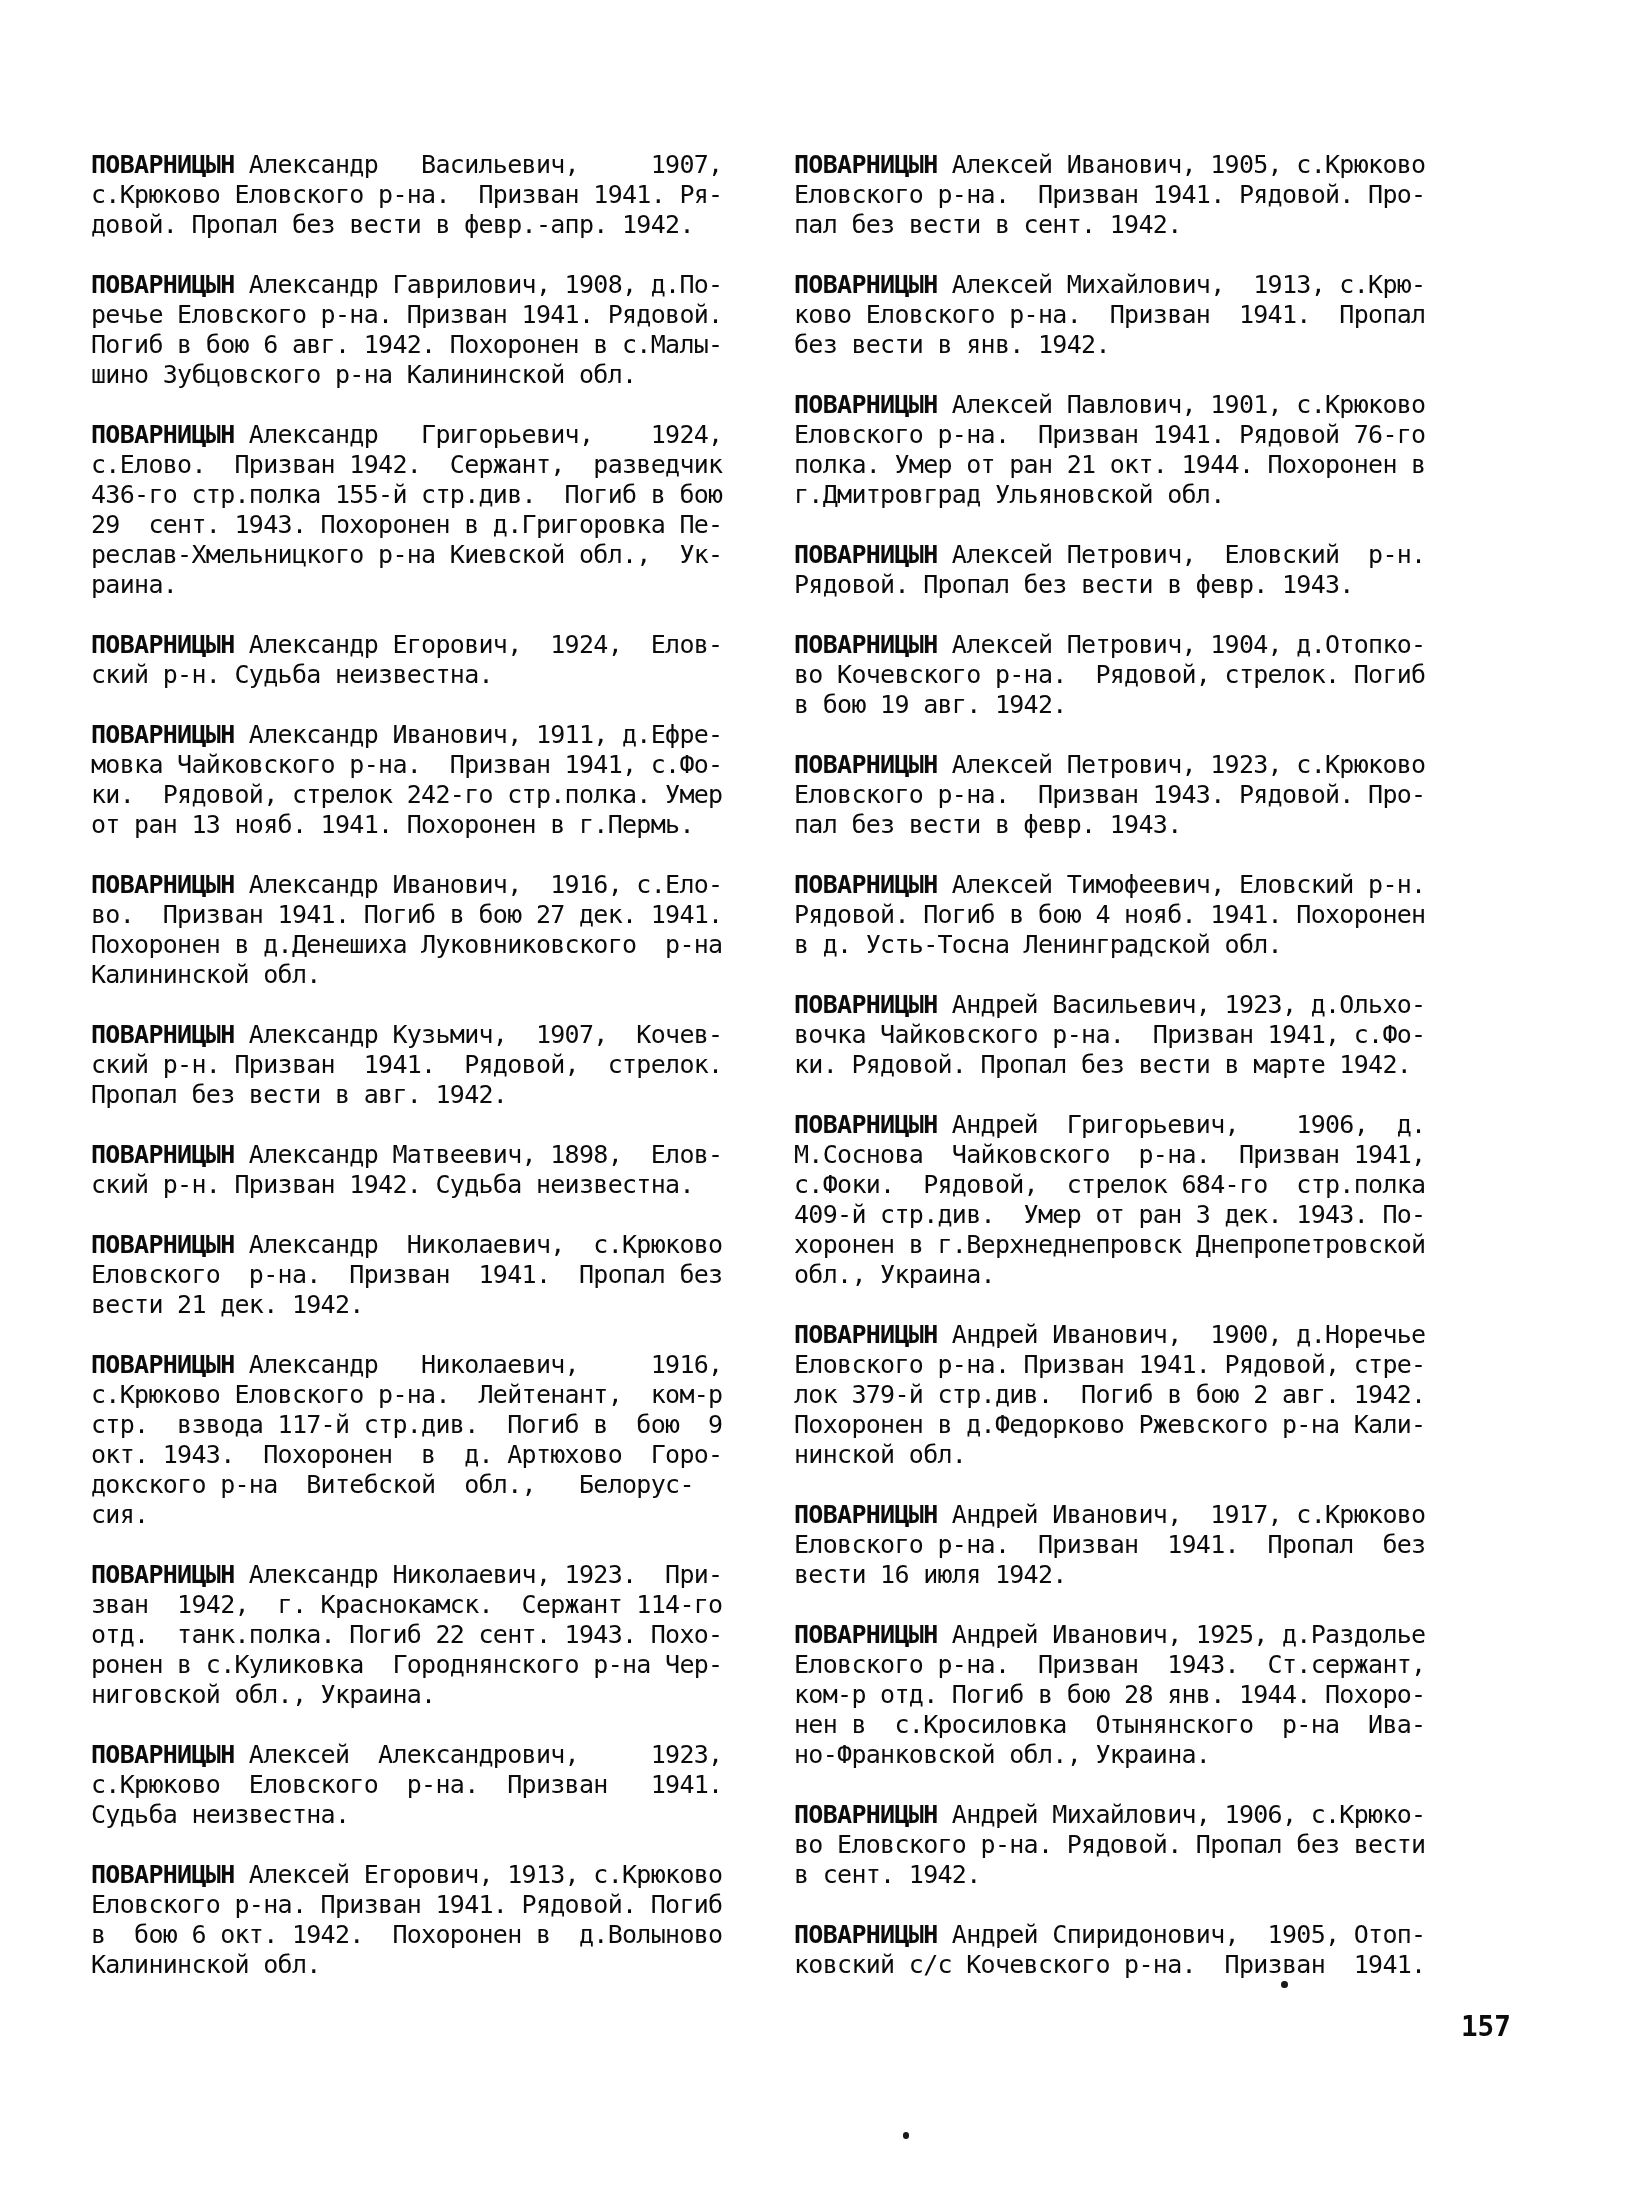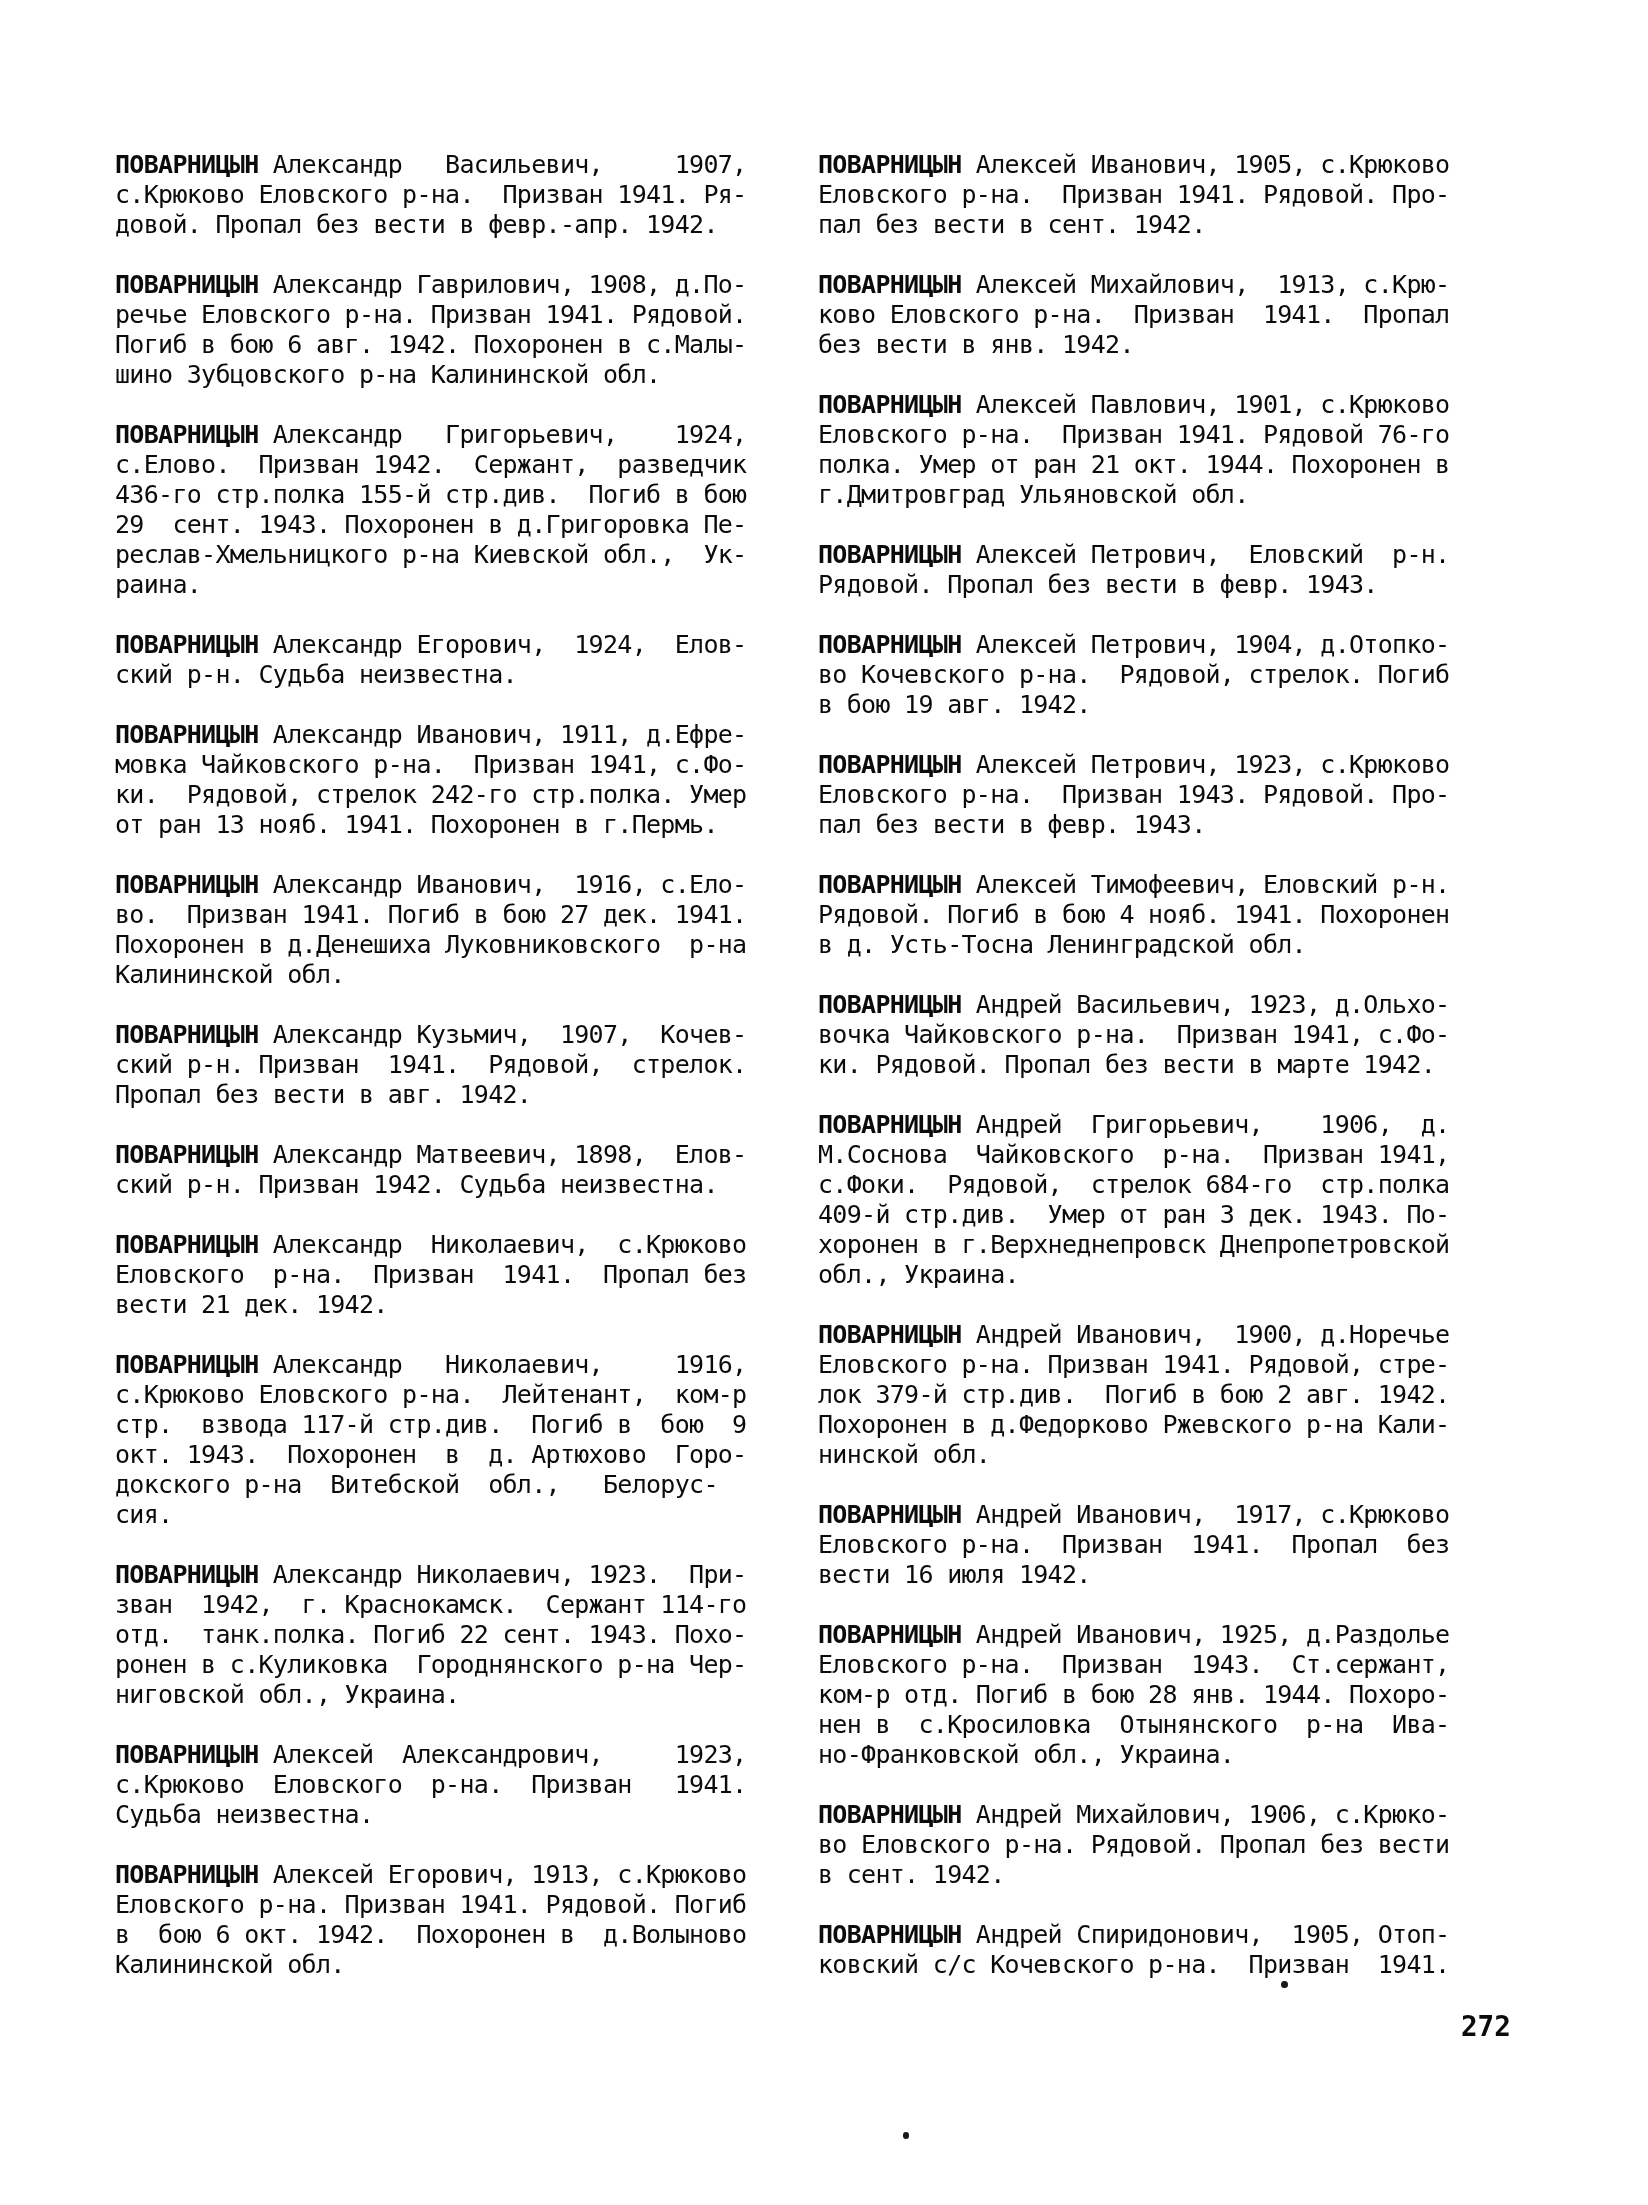--- a/index.html
+++ b/index.html
@@ -19,21 +19,21 @@
   .column {
     position: absolute;
     top: 150px;
     font-size: 25px;
     line-height: 30px;
     white-space: pre;
     letter-spacing: -0.7px;
   }
   .col-left  { left: 91px;  width: 694px; }
   .col-right { left: 794px; width: 696px; }
-  .entry { margin-bottom: 30px; margin-left: 24px; }
+  .entry { margin-bottom: 30px; }
   .line { height: 30px; }
   .surname { font-weight: bold; }
   .page-number {
     position: absolute;
     left: 1461px;
     top: 2010px;
     font-size: 27.6px;
     font-family: "DejaVu Sans Mono", "Liberation Mono", monospace;
     font-weight: bold;
     color: #0b0b0b;
@@ -46,17 +46,17 @@
   }
   .speck-1 { left: 903px; top: 2132px; width: 5.9px;  height: 6.6px; }
   .speck-2 { left: 1281px; top: 1981px; width: 6.6px; height: 7.2px; }
 </style>
 </head>
 <body>
 
 <div class="page">
   <div class="column col-left" id="col-left"><div class="entry"><div class="line"><span class="surname">ПОВАРНИЦЫН</span> Александр   Васильевич,     1907,</div><div class="line">с.Крюково Еловского р-на.  Призван 1941. Ря-</div><div class="line">довой. Пропал без вести в февр.-апр. 1942.</div></div><div class="entry"><div class="line"><span class="surname">ПОВАРНИЦЫН</span> Александр Гаврилович, 1908, д.По-</div><div class="line">речье Еловского р-на. Призван 1941. Рядовой.</div><div class="line">Погиб в бою 6 авг. 1942. Похоронен в с.Малы-</div><div class="line">шино Зубцовского р-на Калининской обл.</div></div><div class="entry"><div class="line"><span class="surname">ПОВАРНИЦЫН</span> Александр   Григорьевич,    1924,</div><div class="line">с.Елово.  Призван 1942.  Сержант,  разведчик</div><div class="line">436-го стр.полка 155-й стр.див.  Погиб в бою</div><div class="line">29  сент. 1943. Похоронен в д.Григоровка Пе-</div><div class="line">реслав-Хмельницкого р-на Киевской обл.,  Ук-</div><div class="line">раина.</div></div><div class="entry"><div class="line"><span class="surname">ПОВАРНИЦЫН</span> Александр Егорович,  1924,  Елов-</div><div class="line">ский р-н. Судьба неизвестна.</div></div><div class="entry"><div class="line"><span class="surname">ПОВАРНИЦЫН</span> Александр Иванович, 1911, д.Ефре-</div><div class="line">мовка Чайковского р-на.  Призван 1941, с.Фо-</div><div class="line">ки.  Рядовой, стрелок 242-го стр.полка. Умер</div><div class="line">от ран 13 нояб. 1941. Похоронен в г.Пермь.</div></div><div class="entry"><div class="line"><span class="surname">ПОВАРНИЦЫН</span> Александр Иванович,  1916, с.Ело-</div><div class="line">во.  Призван 1941. Погиб в бою 27 дек. 1941.</div><div class="line">Похоронен в д.Денешиха Луковниковского  р-на</div><div class="line">Калининской обл.</div></div><div class="entry"><div class="line"><span class="surname">ПОВАРНИЦЫН</span> Александр Кузьмич,  1907,  Кочев-</div><div class="line">ский р-н. Призван  1941.  Рядовой,  стрелок.</div><div class="line">Пропал без вести в авг. 1942.</div></div><div class="entry"><div class="line"><span class="surname">ПОВАРНИЦЫН</span> Александр Матвеевич, 1898,  Елов-</div><div class="line">ский р-н. Призван 1942. Судьба неизвестна.</div></div><div class="entry"><div class="line"><span class="surname">ПОВАРНИЦЫН</span> Александр  Николаевич,  с.Крюково</div><div class="line">Еловского  р-на.  Призван  1941.  Пропал без</div><div class="line">вести 21 дек. 1942.</div></div><div class="entry"><div class="line"><span class="surname">ПОВАРНИЦЫН</span> Александр   Николаевич,     1916,</div><div class="line">с.Крюково Еловского р-на.  Лейтенант,  ком-р</div><div class="line">стр.  взвода 117-й стр.див.  Погиб в  бою  9</div><div class="line">окт. 1943.  Похоронен  в  д. Артюхово  Горо-</div><div class="line">докского р-на  Витебской  обл.,   Белорус-</div><div class="line">сия.</div></div><div class="entry"><div class="line"><span class="surname">ПОВАРНИЦЫН</span> Александр Николаевич, 1923.  При-</div><div class="line">зван  1942,  г. Краснокамск.  Сержант 114-го</div><div class="line">отд.  танк.полка. Погиб 22 сент. 1943. Похо-</div><div class="line">ронен в с.Куликовка  Городнянского р-на Чер-</div><div class="line">ниговской обл., Украина.</div></div><div class="entry"><div class="line"><span class="surname">ПОВАРНИЦЫН</span> Алексей  Александрович,     1923,</div><div class="line">с.Крюково  Еловского  р-на.  Призван   1941.</div><div class="line">Судьба неизвестна.</div></div><div class="entry"><div class="line"><span class="surname">ПОВАРНИЦЫН</span> Алексей Егорович, 1913, с.Крюково</div><div class="line">Еловского р-на. Призван 1941. Рядовой. Погиб</div><div class="line">в  бою 6 окт. 1942.  Похоронен в  д.Волыново</div><div class="line">Калининской обл.</div></div></div>
   <div class="column col-right" id="col-right"><div class="entry"><div class="line"><span class="surname">ПОВАРНИЦЫН</span> Алексей Иванович, 1905, с.Крюково</div><div class="line">Еловского р-на.  Призван 1941. Рядовой. Про-</div><div class="line">пал без вести в сент. 1942.</div></div><div class="entry"><div class="line"><span class="surname">ПОВАРНИЦЫН</span> Алексей Михайлович,  1913, с.Крю-</div><div class="line">ково Еловского р-на.  Призван  1941.  Пропал</div><div class="line">без вести в янв. 1942.</div></div><div class="entry"><div class="line"><span class="surname">ПОВАРНИЦЫН</span> Алексей Павлович, 1901, с.Крюково</div><div class="line">Еловского р-на.  Призван 1941. Рядовой 76-го</div><div class="line">полка. Умер от ран 21 окт. 1944. Похоронен в</div><div class="line">г.Дмитровград Ульяновской обл.</div></div><div class="entry"><div class="line"><span class="surname">ПОВАРНИЦЫН</span> Алексей Петрович,  Еловский  р-н.</div><div class="line">Рядовой. Пропал без вести в февр. 1943.</div></div><div class="entry"><div class="line"><span class="surname">ПОВАРНИЦЫН</span> Алексей Петрович, 1904, д.Отопко-</div><div class="line">во Кочевского р-на.  Рядовой, стрелок. Погиб</div><div class="line">в бою 19 авг. 1942.</div></div><div class="entry"><div class="line"><span class="surname">ПОВАРНИЦЫН</span> Алексей Петрович, 1923, с.Крюково</div><div class="line">Еловского р-на.  Призван 1943. Рядовой. Про-</div><div class="line">пал без вести в февр. 1943.</div></div><div class="entry"><div class="line"><span class="surname">ПОВАРНИЦЫН</span> Алексей Тимофеевич, Еловский р-н.</div><div class="line">Рядовой. Погиб в бою 4 нояб. 1941. Похоронен</div><div class="line">в д. Усть-Тосна Ленинградской обл.</div></div><div class="entry"><div class="line"><span class="surname">ПОВАРНИЦЫН</span> Андрей Васильевич, 1923, д.Ольхо-</div><div class="line">вочка Чайковского р-на.  Призван 1941, с.Фо-</div><div class="line">ки. Рядовой. Пропал без вести в марте 1942.</div></div><div class="entry"><div class="line"><span class="surname">ПОВАРНИЦЫН</span> Андрей  Григорьевич,    1906,  д.</div><div class="line">М.Соснова  Чайковского  р-на.  Призван 1941,</div><div class="line">с.Фоки.  Рядовой,  стрелок 684-го  стр.полка</div><div class="line">409-й стр.див.  Умер от ран 3 дек. 1943. По-</div><div class="line">хоронен в г.Верхнеднепровск Днепропетровской</div><div class="line">обл., Украина.</div></div><div class="entry"><div class="line"><span class="surname">ПОВАРНИЦЫН</span> Андрей Иванович,  1900, д.Норечье</div><div class="line">Еловского р-на. Призван 1941. Рядовой, стре-</div><div class="line">лок 379-й стр.див.  Погиб в бою 2 авг. 1942.</div><div class="line">Похоронен в д.Федорково Ржевского р-на Кали-</div><div class="line">нинской обл.</div></div><div class="entry"><div class="line"><span class="surname">ПОВАРНИЦЫН</span> Андрей Иванович,  1917, с.Крюково</div><div class="line">Еловского р-на.  Призван  1941.  Пропал  без</div><div class="line">вести 16 июля 1942.</div></div><div class="entry"><div class="line"><span class="surname">ПОВАРНИЦЫН</span> Андрей Иванович, 1925, д.Раздолье</div><div class="line">Еловского р-на.  Призван  1943.  Ст.сержант,</div><div class="line">ком-р отд. Погиб в бою 28 янв. 1944. Похоро-</div><div class="line">нен в  с.Кросиловка  Отынянского  р-на  Ива-</div><div class="line">но-Франковской обл., Украина.</div></div><div class="entry"><div class="line"><span class="surname">ПОВАРНИЦЫН</span> Андрей Михайлович, 1906, с.Крюко-</div><div class="line">во Еловского р-на. Рядовой. Пропал без вести</div><div class="line">в сент. 1942.</div></div><div class="entry"><div class="line"><span class="surname">ПОВАРНИЦЫН</span> Андрей Спиридонович,  1905, Отоп-</div><div class="line">ковский с/с Кочевского р-на.  Призван  1941.</div></div></div>
-  <div class="page-number">272</div>
+  <div class="page-number">157</div>
   <div class="speck speck-1"></div>
   <div class="speck speck-2"></div>
 </div>
 
 
 </body></html>

